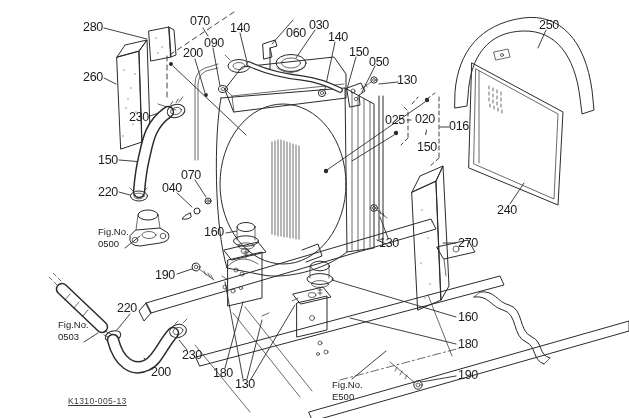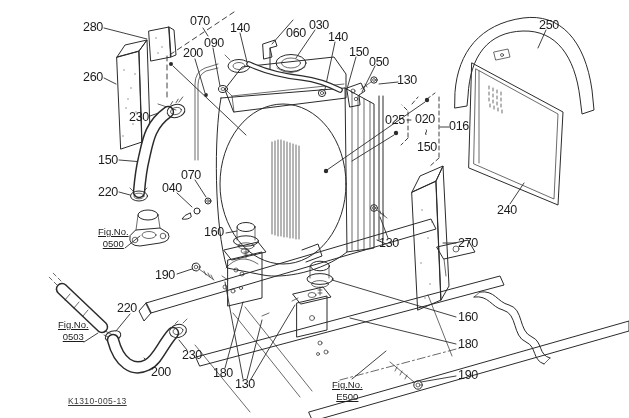--- a/index.html
+++ b/index.html
@@ -17,21 +17,21 @@
   .art .tin2{stroke:#fff;stroke-width:3.2;}
   .art .tout2{stroke:#2b2b2b;stroke-width:5.6;}
   .art .hl{stroke:none;}
   .art .dsh{stroke-dasharray:4 3;}
   .art .dsh2{stroke-dasharray:5 4;}
   .art .cl{stroke-dasharray:8 3 2 3;}
   .lbl{position:absolute;transform:translate(-50%,-50%);font-size:12.5px;line-height:1;
        letter-spacing:-.3px;color:#1c1c1c;white-space:nowrap;}
   .tilde{transform:translate(-50%,-50%) rotate(90deg);font-size:11px;}
   .fig{position:absolute;font-size:9.5px;line-height:1.25;color:#1c1c1c;
-       text-decoration:underline;white-space:nowrap;text-align:center;}
+       white-space:nowrap;}
   .dwg{position:absolute;font-size:8.5px;letter-spacing:.4px;color:#3a3a3a;text-decoration:underline;}
 </style>
 </head>
 <body>
 
 <div class="stage">
 
 <svg class="art" width="629" height="418" viewBox="0 0 629 418">
 
   <g>

